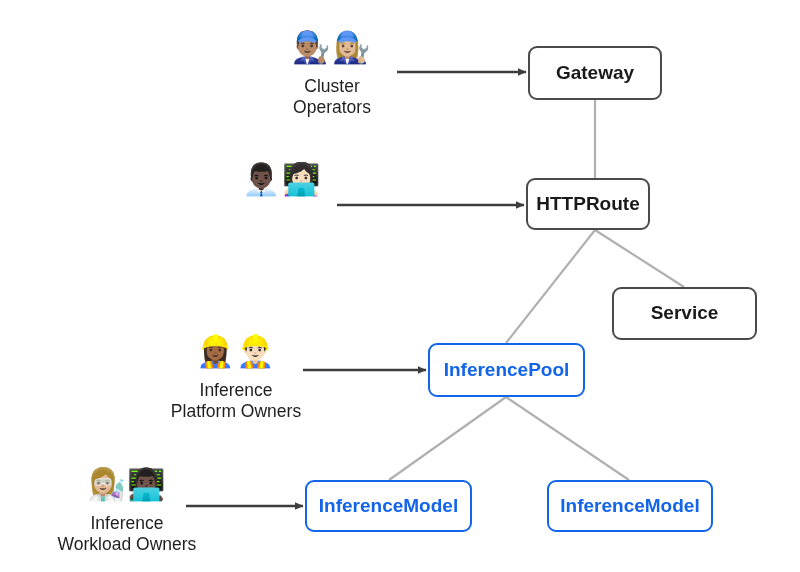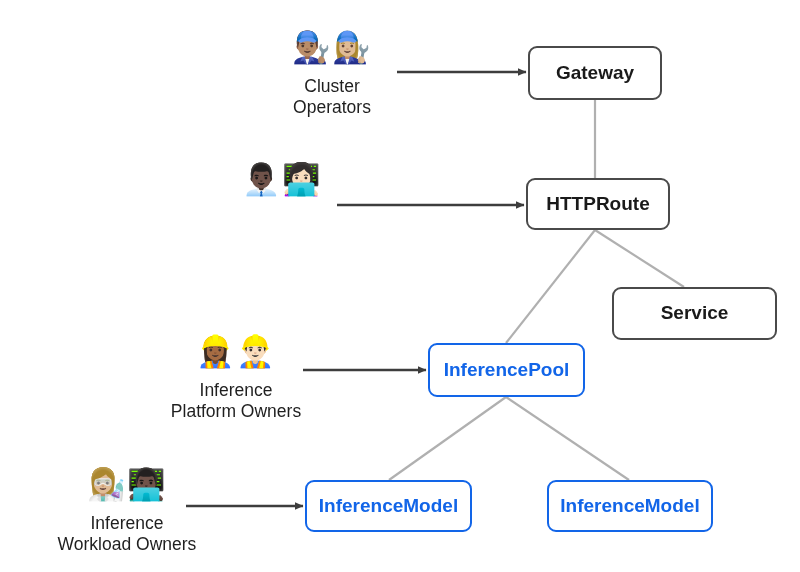--- a/index.html
+++ b/index.html
@@ -112,25 +112,25 @@
   <div class="persona" style="left:53px; top:468px; width:148px;">
     <div class="persona-emoji">👩🏼‍🔬👨🏿‍💻</div>
     <div class="persona-label">Inference
 Workload Owners</div>
   </div>
 
   <div class="node node-std" style="left:528px; top:46px; width:134px; height:54px;">
     <span>Gateway</span>
   </div>
 
-  <div class="node node-std" style="left:526px; top:178px; width:144px; height:52px;">
+  <div class="node node-std" style="left:526px; top:178px; width:124px; height:52px;">
     <span>HTTPRoute</span>
   </div>
 
-  <div class="node node-std" style="left:612px; top:287px; width:165px; height:53px;">
+  <div class="node node-std" style="left:612px; top:287px; width:145px; height:53px;">
     <span>Service</span>
   </div>
 
   <div class="node node-crd" style="left:428px; top:343px; width:157px; height:54px;">
     <span>InferencePool</span>
   </div>
 
   <div class="node node-crd" style="left:305px; top:480px; width:167px; height:52px;">
     <span>InferenceModel</span>
   </div>

